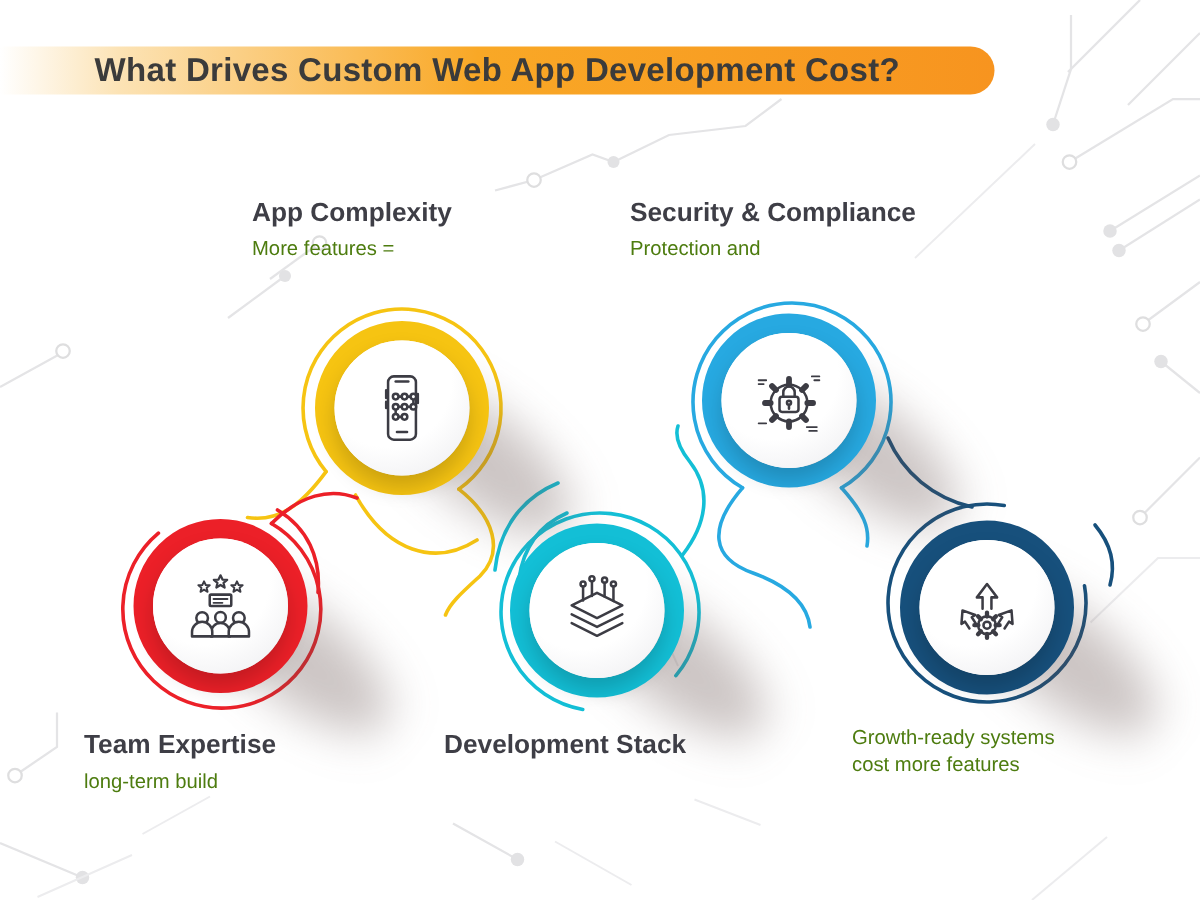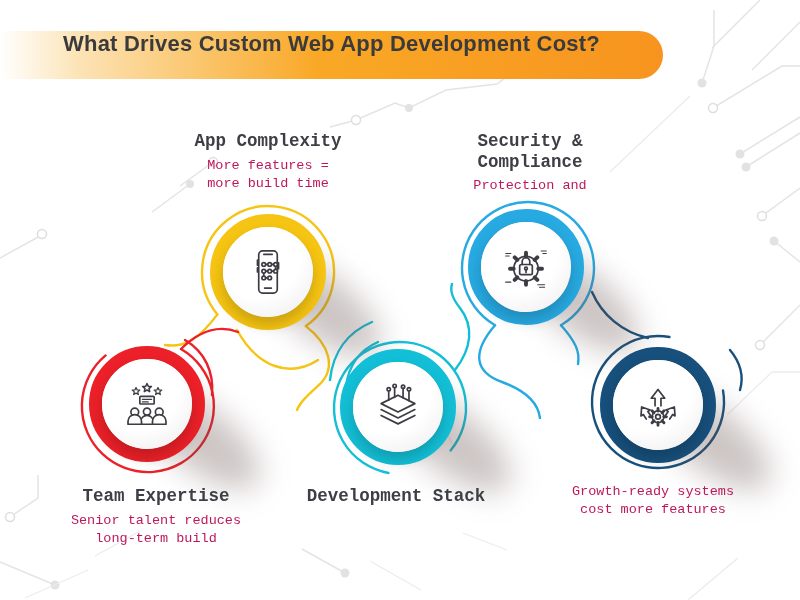--- a/index.html
+++ b/index.html
@@ -10,24 +10,24 @@
   }
   
   #deco{position:absolute;left:0;top:0;z-index:1;}
   .trace{stroke:#e4e4e6;stroke-width:1.5;fill:none;}
   .trace-light{stroke:#ececee;stroke-width:1.3;fill:none;}
   .dot-f{fill:#e2e2e4;stroke:none;}
   .dot-h{fill:#ffffff;stroke:#dededf;stroke-width:1.5;}
   .accent-stroke path{fill:none;stroke:var(--accent);stroke-width:2.4;stroke-linecap:round;}
   
   .banner{
-    position:absolute;left:0;top:31px;width:663px;height:48px;z-index:4;
+    position:absolute;left:0;top:31px;width:663px;height:32px;z-index:4;
     border-radius:0 24px 24px 0;
     background:linear-gradient(90deg,#ffffff 0%,#fce3b5 12%,#f9a826 48%,#f7941f 100%);
-    display:flex;justify-content:center;
+    display:flex;align-items:center;justify-content:center;
   }
   .banner h1{
     margin:0;font-size:22px;font-weight:bold;color:#3b3b3b;letter-spacing:.2px;
   }
   
   .node{position:absolute;width:116px;height:116px;z-index:3;}
   .streak{
     position:absolute;width:150px;height:62px;left:34px;top:60px;z-index:0;
     background:rgba(96,76,72,.32);border-radius:50%;
     filter:blur(15px);transform:rotate(38deg);
@@ -39,23 +39,23 @@
   .core{
     position:absolute;inset:13px;border-radius:50%;z-index:2;
     background:radial-gradient(circle at 38% 30%,#ffffff 52%,#ebebee 100%);
     box-shadow:0 8px 14px rgba(0,0,0,.18);
     display:flex;align-items:center;justify-content:center;
   }
   .core svg{stroke:#3c3c44;stroke-width:2;fill:none;stroke-linecap:round;stroke-linejoin:round;}
   .core svg .thick{stroke-width:4.6;}
   .core svg .dotfill{fill:#ffffff;}
   
-  .label{position:absolute;z-index:5;text-align:center;font-family:Liberation Mono, monospace;}
+  .label{position:absolute;z-index:5;text-align:left;}
   .label h3{margin:0 0 5px 0;font-size:17.5px;font-weight:bold;color:#3e3e46;line-height:1.18;}
-  .label p{margin:0;font-size:13.5px;line-height:18px;color:#be185d;}
+  .label p{margin:0;font-size:13.5px;line-height:18px;color:#4d7c0f;}
   
   #node-app{left:210px;top:214px;}
   #node-sec{left:468px;top:209px;}
   #node-team{left:89px;top:346px;}
   #node-tech{left:340px;top:349px;}
   #node-scale{left:600px;top:347px;}
   
   #label-app{left:168px;top:131px;width:200px;}
   #label-sec{left:420px;top:131px;width:220px;}
   #label-team{left:56px;top:486px;width:200px;}
@@ -239,31 +239,29 @@
       <circle cx="32" cy="46" r="7" fill="#fdfdfd"></circle>
       <circle cx="32" cy="46" r="2.8"></circle>
       <path class="thick" d="M 38.8 46 L 42 46 M 36.8 50.8 L 39.1 53.1 M 32 52.8 L 32 56 M 27.2 50.8 L 24.9 53.1 M 25.2 46 L 22 46 M 27.2 41.2 L 24.9 38.9 M 32 39.2 L 32 36 M 36.8 41.2 L 39.1 38.9" style="stroke-width:3.4"></path>
     </svg>
   </div>
 </div>
 
 <div class="label" id="label-app">
   <h3>App Complexity</h3>
   <p>More features =</p>
-  <p>more build time</p>
 </div>
 
 <div class="label" id="label-sec">
   <h3>Security &amp; Compliance</h3>
   <p>Protection and</p>
 </div>
 
 <div class="label" id="label-team">
   <h3>Team Expertise</h3>
-  <p>Senior talent reduces</p>
   <p>long-term build</p>
 </div>
 
 <div class="label" id="label-tech">
   <h3>Development Stack</h3>
 </div>
 
 <div class="label" id="label-scale">
   <p>Growth-ready systems</p>
   <p>cost more features</p>

